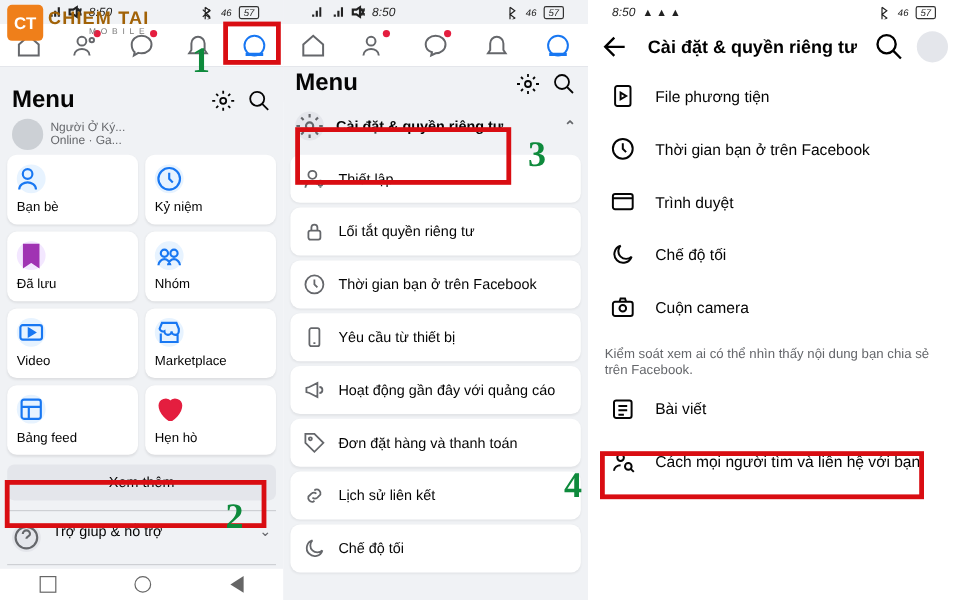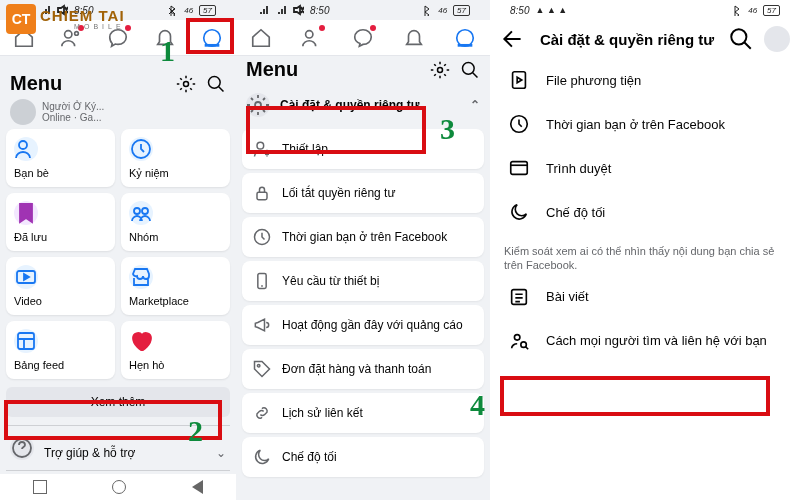--- a/index.html
+++ b/index.html
@@ -33,21 +33,21 @@
 
   
   .grid { display:flex; flex-wrap:wrap; gap:6px; padding:0 6px; }
   .tile { width: calc(50% - 3px); background:#fff; border-radius:8px; padding:8px; box-shadow:0 1px 2px rgba(0,0,0,.08); }
   .tile .tico { width:24px; height:24px; border-radius:50%; display:flex; align-items:center; justify-content:center; margin-bottom:6px; }
   .tile .tlbl { font-size:11px; font-weight:500; color:#050505; }
 
   .xemthem { margin:8px 6px; background:#e4e6eb; border-radius:6px; text-align:center; font-size:12px; font-weight:500; padding:8px 0; color:#050505; }
 
   .cats { margin:0 6px; }
-  .catrow { background:transparent; border-top:1px solid #ced0d4; padding:10px 4px; display:flex; align-items:flex-end; gap:10px; font-size:12px; font-weight:500; color:#050505; position:relative; }
+  .catrow { background:transparent; border-top:1px solid #ced0d4; padding:10px 4px; display:flex; align-items:flex-start; gap:10px; font-size:12px; font-weight:500; color:#050505; position:relative; }
   .catrow .cico { width:24px; height:24px; border-radius:50%; background:#e4e6eb; display:flex; align-items:center; justify-content:center; color:#65676b; }
   .catrow .chev { margin-left:auto; color:#65676b; }
 
   
   .col2 .menuhead { padding-top:2px; }
   .explist { padding:0 6px; }
   .exphead { display:flex; align-items:center; gap:10px; padding:8px 4px; font-size:12px; font-weight:600; color:#050505; }
   .exphead .cico { width:24px; height:24px; border-radius:50%; background:#e4e6eb; display:flex; align-items:center; justify-content:center; color:#65676b; }
   .exphead .chev { margin-left:auto; color:#65676b; }
   .card { background:#fff; border-radius:8px; margin:4px 0; padding:10px 10px; display:flex; align-items:center; gap:10px; font-size:12px; color:#050505; box-shadow:0 1px 2px rgba(0,0,0,.06); }
@@ -476,20 +476,30 @@
           <span>Trình duyệt</span>
         </div>
     <div class="c3row">
           <div class="rico">
             <svg viewBox="0 0 24 24">
               <path d="M20 14A8 8 0 1110 4a6 6 0 0010 10z"></path>
             </svg>
           </div>
           <span>Chế độ tối</span>
         </div>
+    <div class="c3row">
+          <div class="rico">
+            <svg viewBox="0 0 24 24">
+              <rect x="3" y="7" width="18" height="13" rx="2"></rect>
+              <path d="M9 7l1-3h4l1 3"></path>
+              <circle cx="12" cy="13" r="3"></circle>
+            </svg>
+          </div>
+          <span>Cuộn camera</span>
+        </div>
   </div>
   <div class="c3sect">
     <p>Kiểm soát xem ai có thể nhìn thấy nội dung bạn chia sẻ trên Facebook.</p>
   </div>
   <div class="c3list">
     <div class="c3row">
           <div class="rico">
             <svg viewBox="0 0 24 24">
               <rect x="4" y="4" width="16" height="16" rx="2"></rect>
               <path d="M8 9h8M8 13h8M8 17h5"></path>

